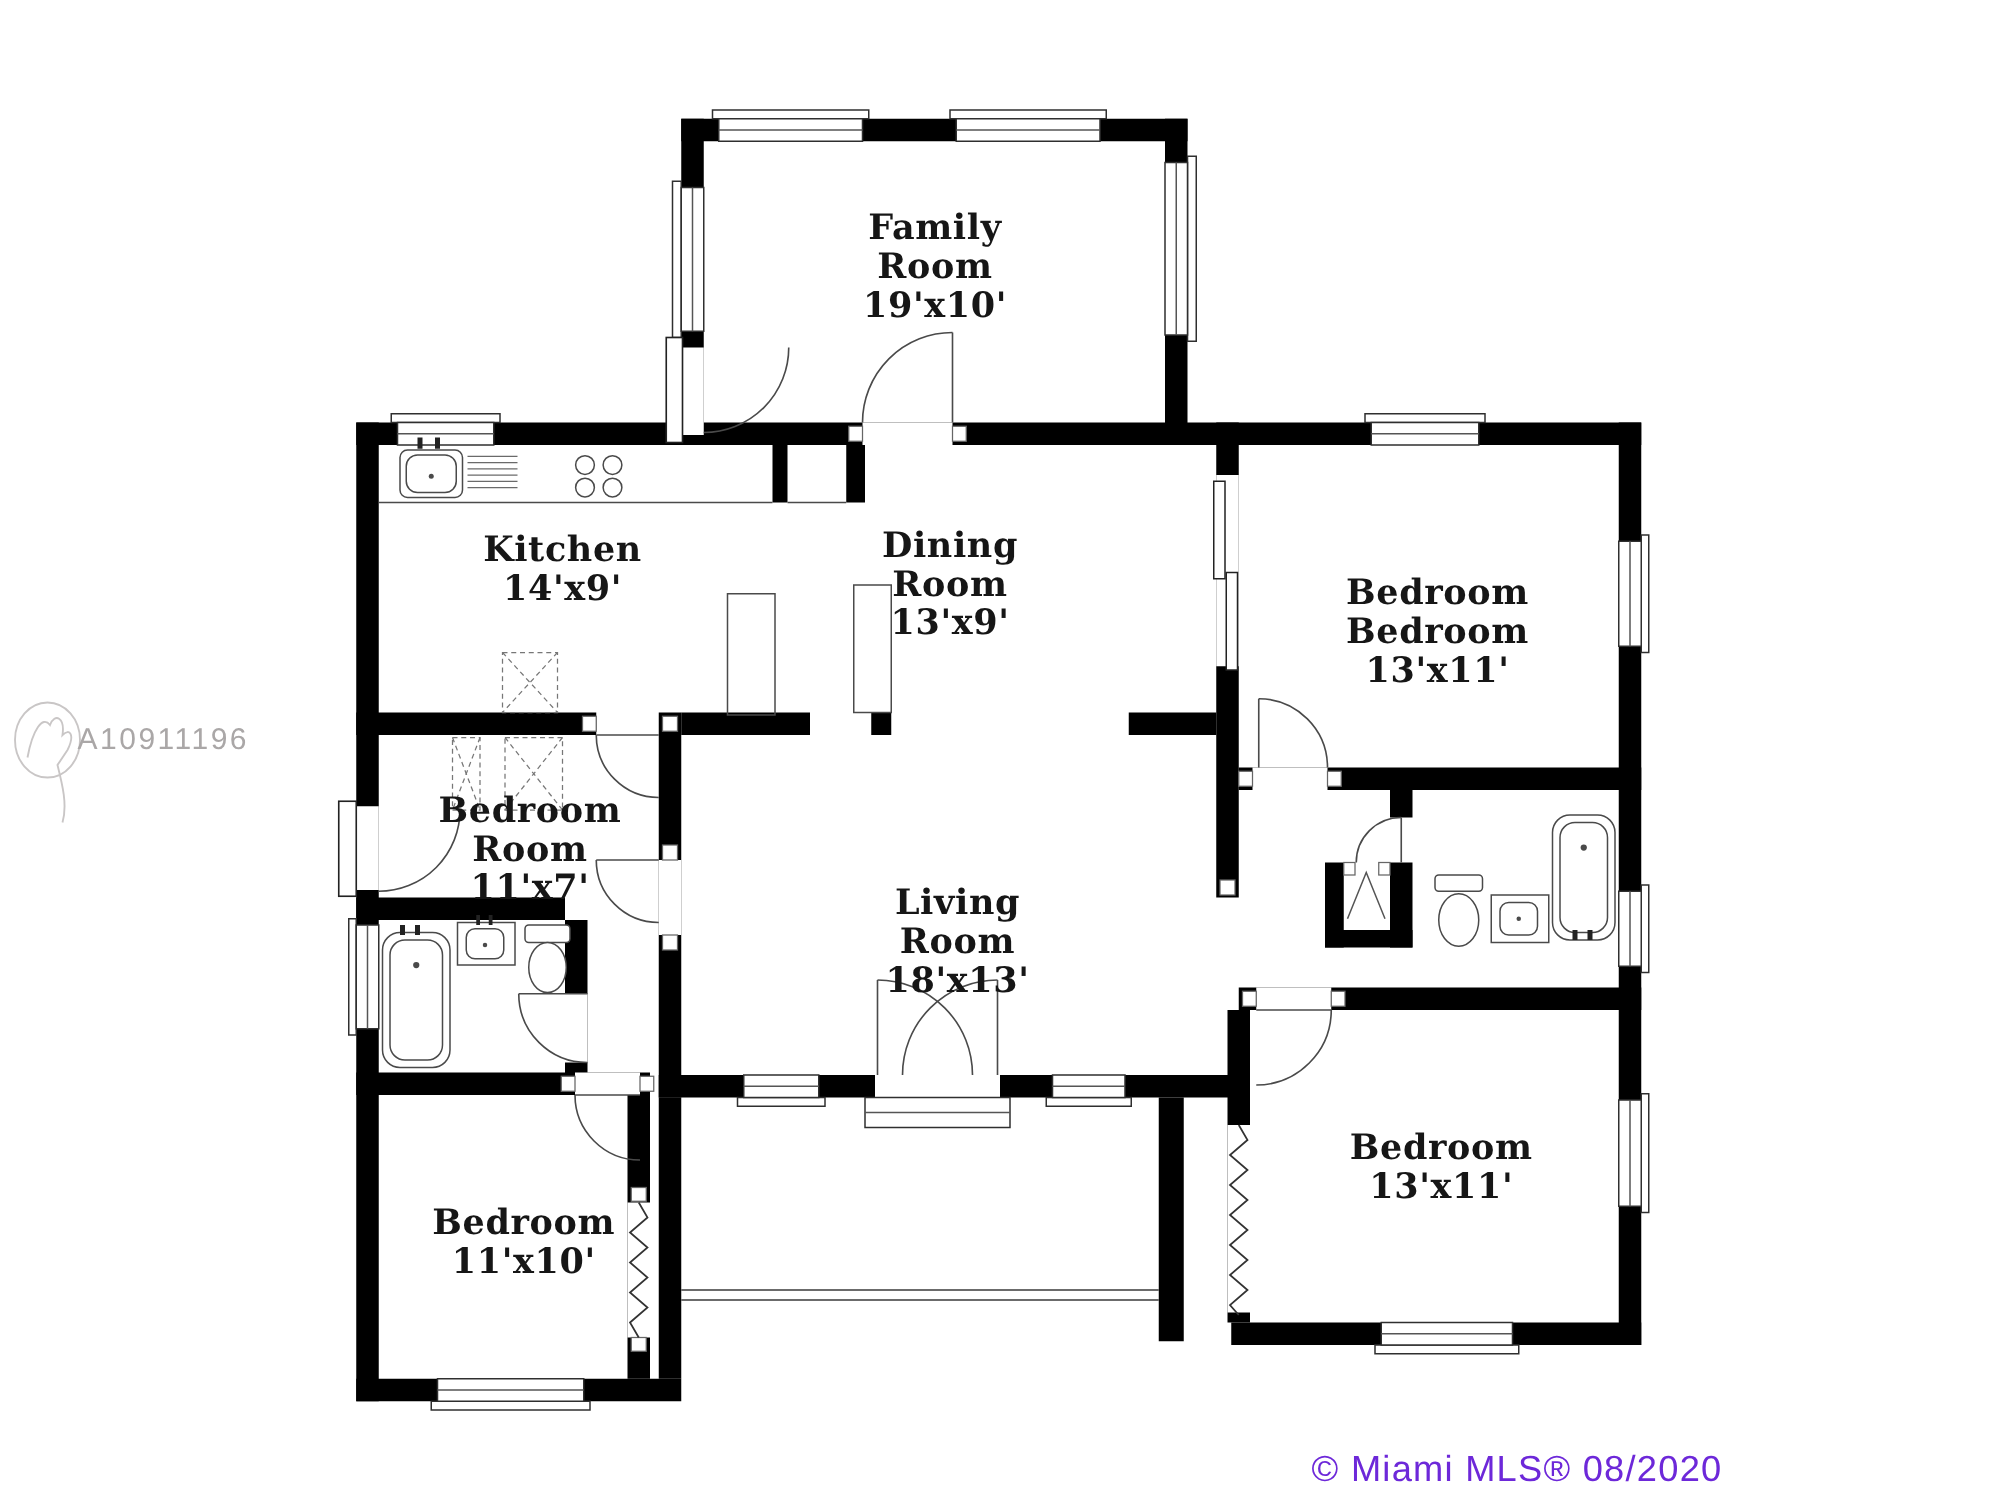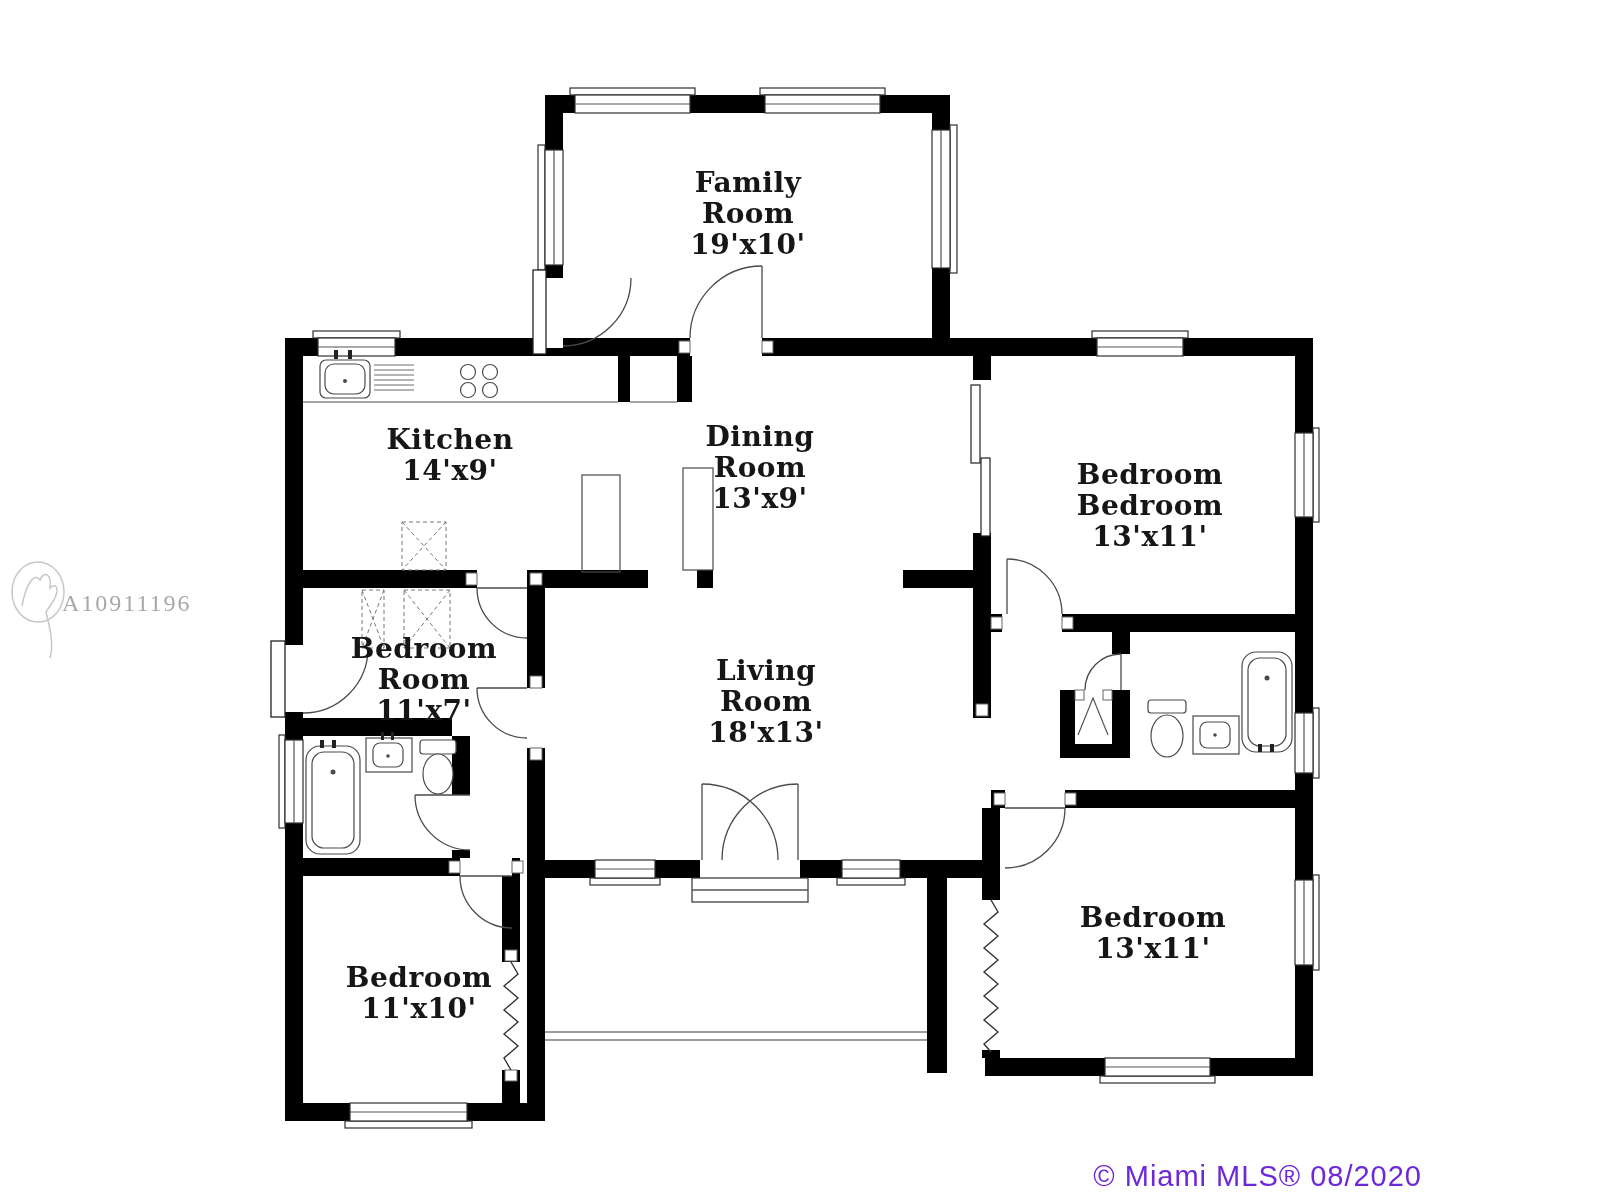--- a/index.html
+++ b/index.html
@@ -1,30 +1,29 @@
 <!DOCTYPE html>
 <html><head>
 <meta charset="utf-8">
 <style>
   html,body{margin:0;padding:0;background:#ffffff;}
   #stage{
     position:relative;width:1396px;height:1200px;background:#ffffff;overflow:hidden;
     font-family:"DejaVu Serif","Liberation Serif",serif;
-    padding-left:44px;
   }
   #plan-svg{position:absolute;left:0;top:0;}
   .room-label{
     position:absolute;transform:translate(-50%,-50%);
     text-align:center;font-weight:bold;color:#161616;
     font-size:28px;line-height:31px;letter-spacing:.5px;white-space:nowrap;
   }
   .room-label span{display:block;}
   #watermark{
-    position:absolute;left:62px;top:590px;
-    font-family:Liberation Serif, serif;
+    position:absolute;left:62px;top:578px;
+    font-family:Liberation Sans, sans-serif;
     font-size:24px;color:#aaa7a7;letter-spacing:2px;
   }
   #copyright{
     position:absolute;right:18px;top:1160px;
     font-family:"Liberation Sans","DejaVu Sans",sans-serif;
     font-size:29px;color:#6d28d9;letter-spacing:1px;
   }
 </style>
 </head>
 <body>
@@ -329,21 +328,21 @@
     <span>Bedroom</span>
     <span>13'x11'</span>
   </div>
 
   <div class="room-label" style="left:424px;top:679px">
     <span>Bedroom</span>
     <span>Room</span>
     <span>11'x7'</span>
   </div>
 
-  <div class="room-label" style="left:766px;top:701px">
+  <div class="room-label" style="left:766px;top:753px">
     <span>Living</span>
     <span>Room</span>
     <span>18'x13'</span>
   </div>
 
   <div class="room-label" style="left:419px;top:993px">
     <span>Bedroom</span>
     <span>11'x10'</span>
   </div>
 

